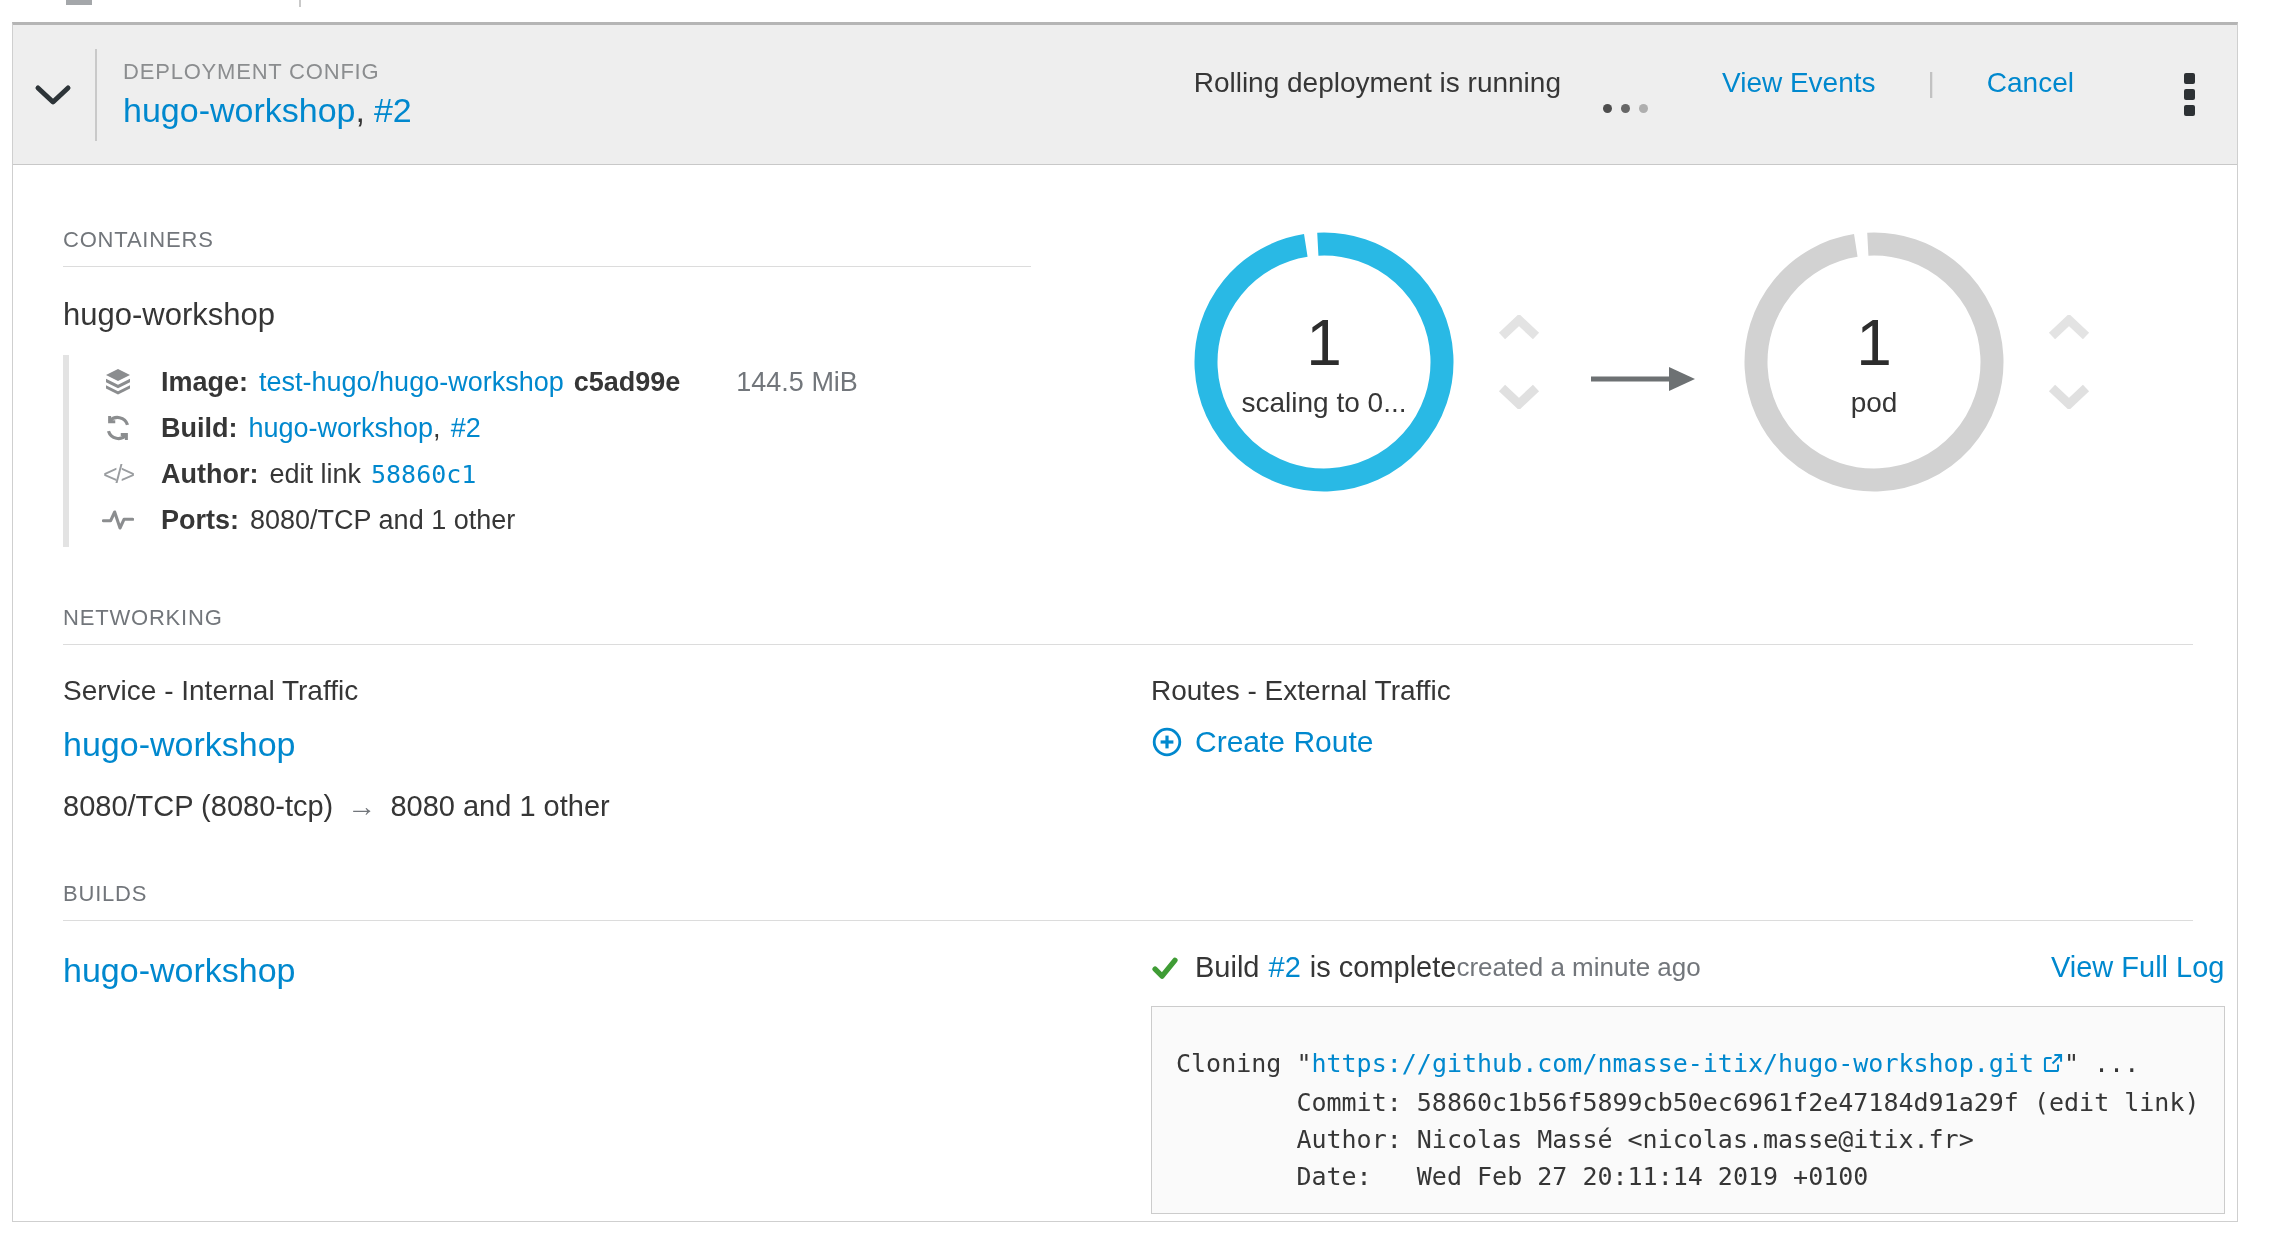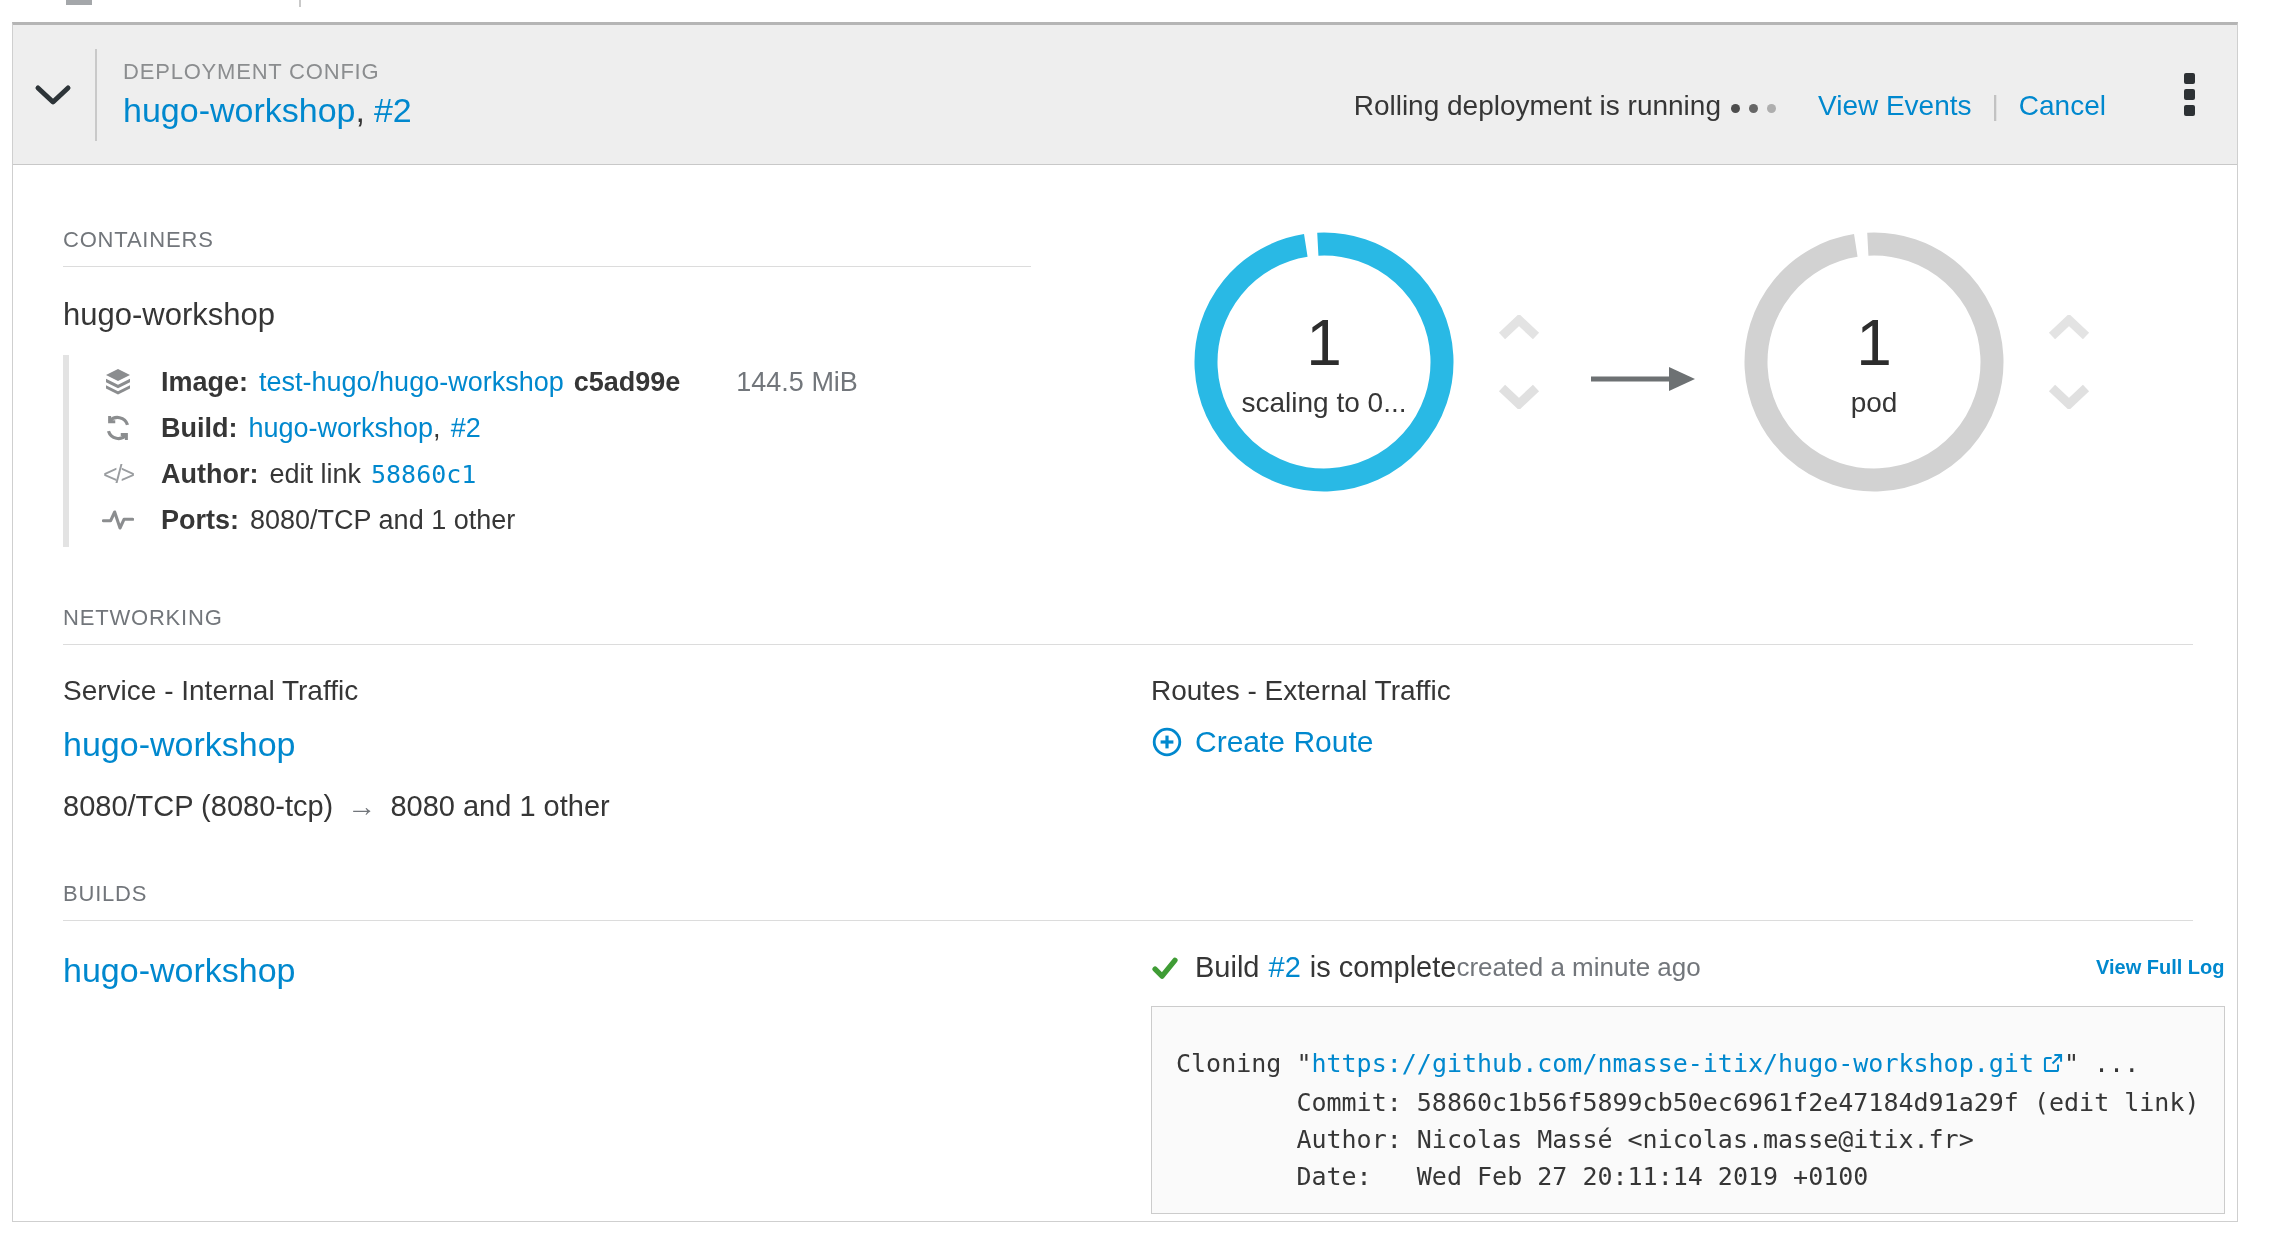--- a/index.html
+++ b/index.html
@@ -26,21 +26,21 @@
   }
   .panel-header {
     height:140px; background:#eeeeee; border-bottom:1px solid #c8c8c8;
     display:flex; align-items:center; padding:0 36px 0 18px;
   }
   .caret-btn { background:none; border:none; padding:0; width:44px; display:flex; justify-content:center; cursor:pointer; }
   .hdr-divider { width:2px; height:92px; background:#c9c9c9; margin:0 26px 0 20px; }
   .kicker { font-size:22px; color:#8b8d8f; letter-spacing:0.8px; margin-bottom:7px; }
   .hdr-title { font-size:34px; line-height:1.1; }
   .hdr-title .sep { color:#363636; margin-right:9px; }
-  .hdr-right { margin-left:auto; display:flex; align-items:flex-end; font-size:28px; }
+  .hdr-right { margin-left:auto; display:flex; align-items:flex-start; font-size:28px;gap:32px; }
   .loading-dots { display:inline-flex; gap:9px; margin-left:10px; align-self:flex-end; margin-bottom:9px; }
   .loading-dots i { width:9px; height:9px; border-radius:50%; background:#4d4d4d; display:block; }
   .loading-dots i:nth-child(2){ opacity:.85; }
   .loading-dots i:nth-child(3){ opacity:.4; }
   .hdr-link { margin-left:42px; font-size:28px; }
   .pipe { color:#c2c2c2; margin:0 20px; font-size:28px; }
   .kebab { margin-left:72px; background:none; border:none; cursor:pointer; display:flex; flex-direction:column; gap:5px; padding:6px; }
   .kebab i { width:11px; height:11px; border-radius:2px; background:#2d3134; display:block; }
 
   
@@ -73,21 +73,21 @@
   .sub-heading { font-size:28px; font-weight:400; margin:0 0 18px; color:#363636; }
   .big-link { font-size:34px; }
   .ports-line { font-size:29px; margin-top:26px; }
   .ports-arrow { color:#72767b; padding:0 6px; }
   .create-route { display:inline-flex; align-items:center; font-size:30px; }
   .create-route svg { margin-right:12px; }
 
   .build-status-row { display:flex; align-items:center; font-size:29px; }
   .build-status-row .word { margin-right:9px; }
   .status-age { font-size:26px; color:#72767b; }
-  .view-full-log { margin-left:auto; font-size:20px;font-weight:bold; }
+  .view-full-log { margin-left:auto; font-size:29px; }
   .check-wrap { margin-right:16px; display:flex; }
   .log-box {
     margin-top:22px; background:#fafafa; border:1px solid #cccccc;
     height:208px; padding:38px 24px; white-space:pre; overflow:hidden;
     font-family:"DejaVu Sans Mono","Liberation Mono",monospace;
     font-size:25px; line-height:37px; color:#363636;
   }
   .log-box a { color:#0088ce; }
   .ext-icon { display:inline-block; vertical-align:-2px; margin-left:8px; }
 </style>

